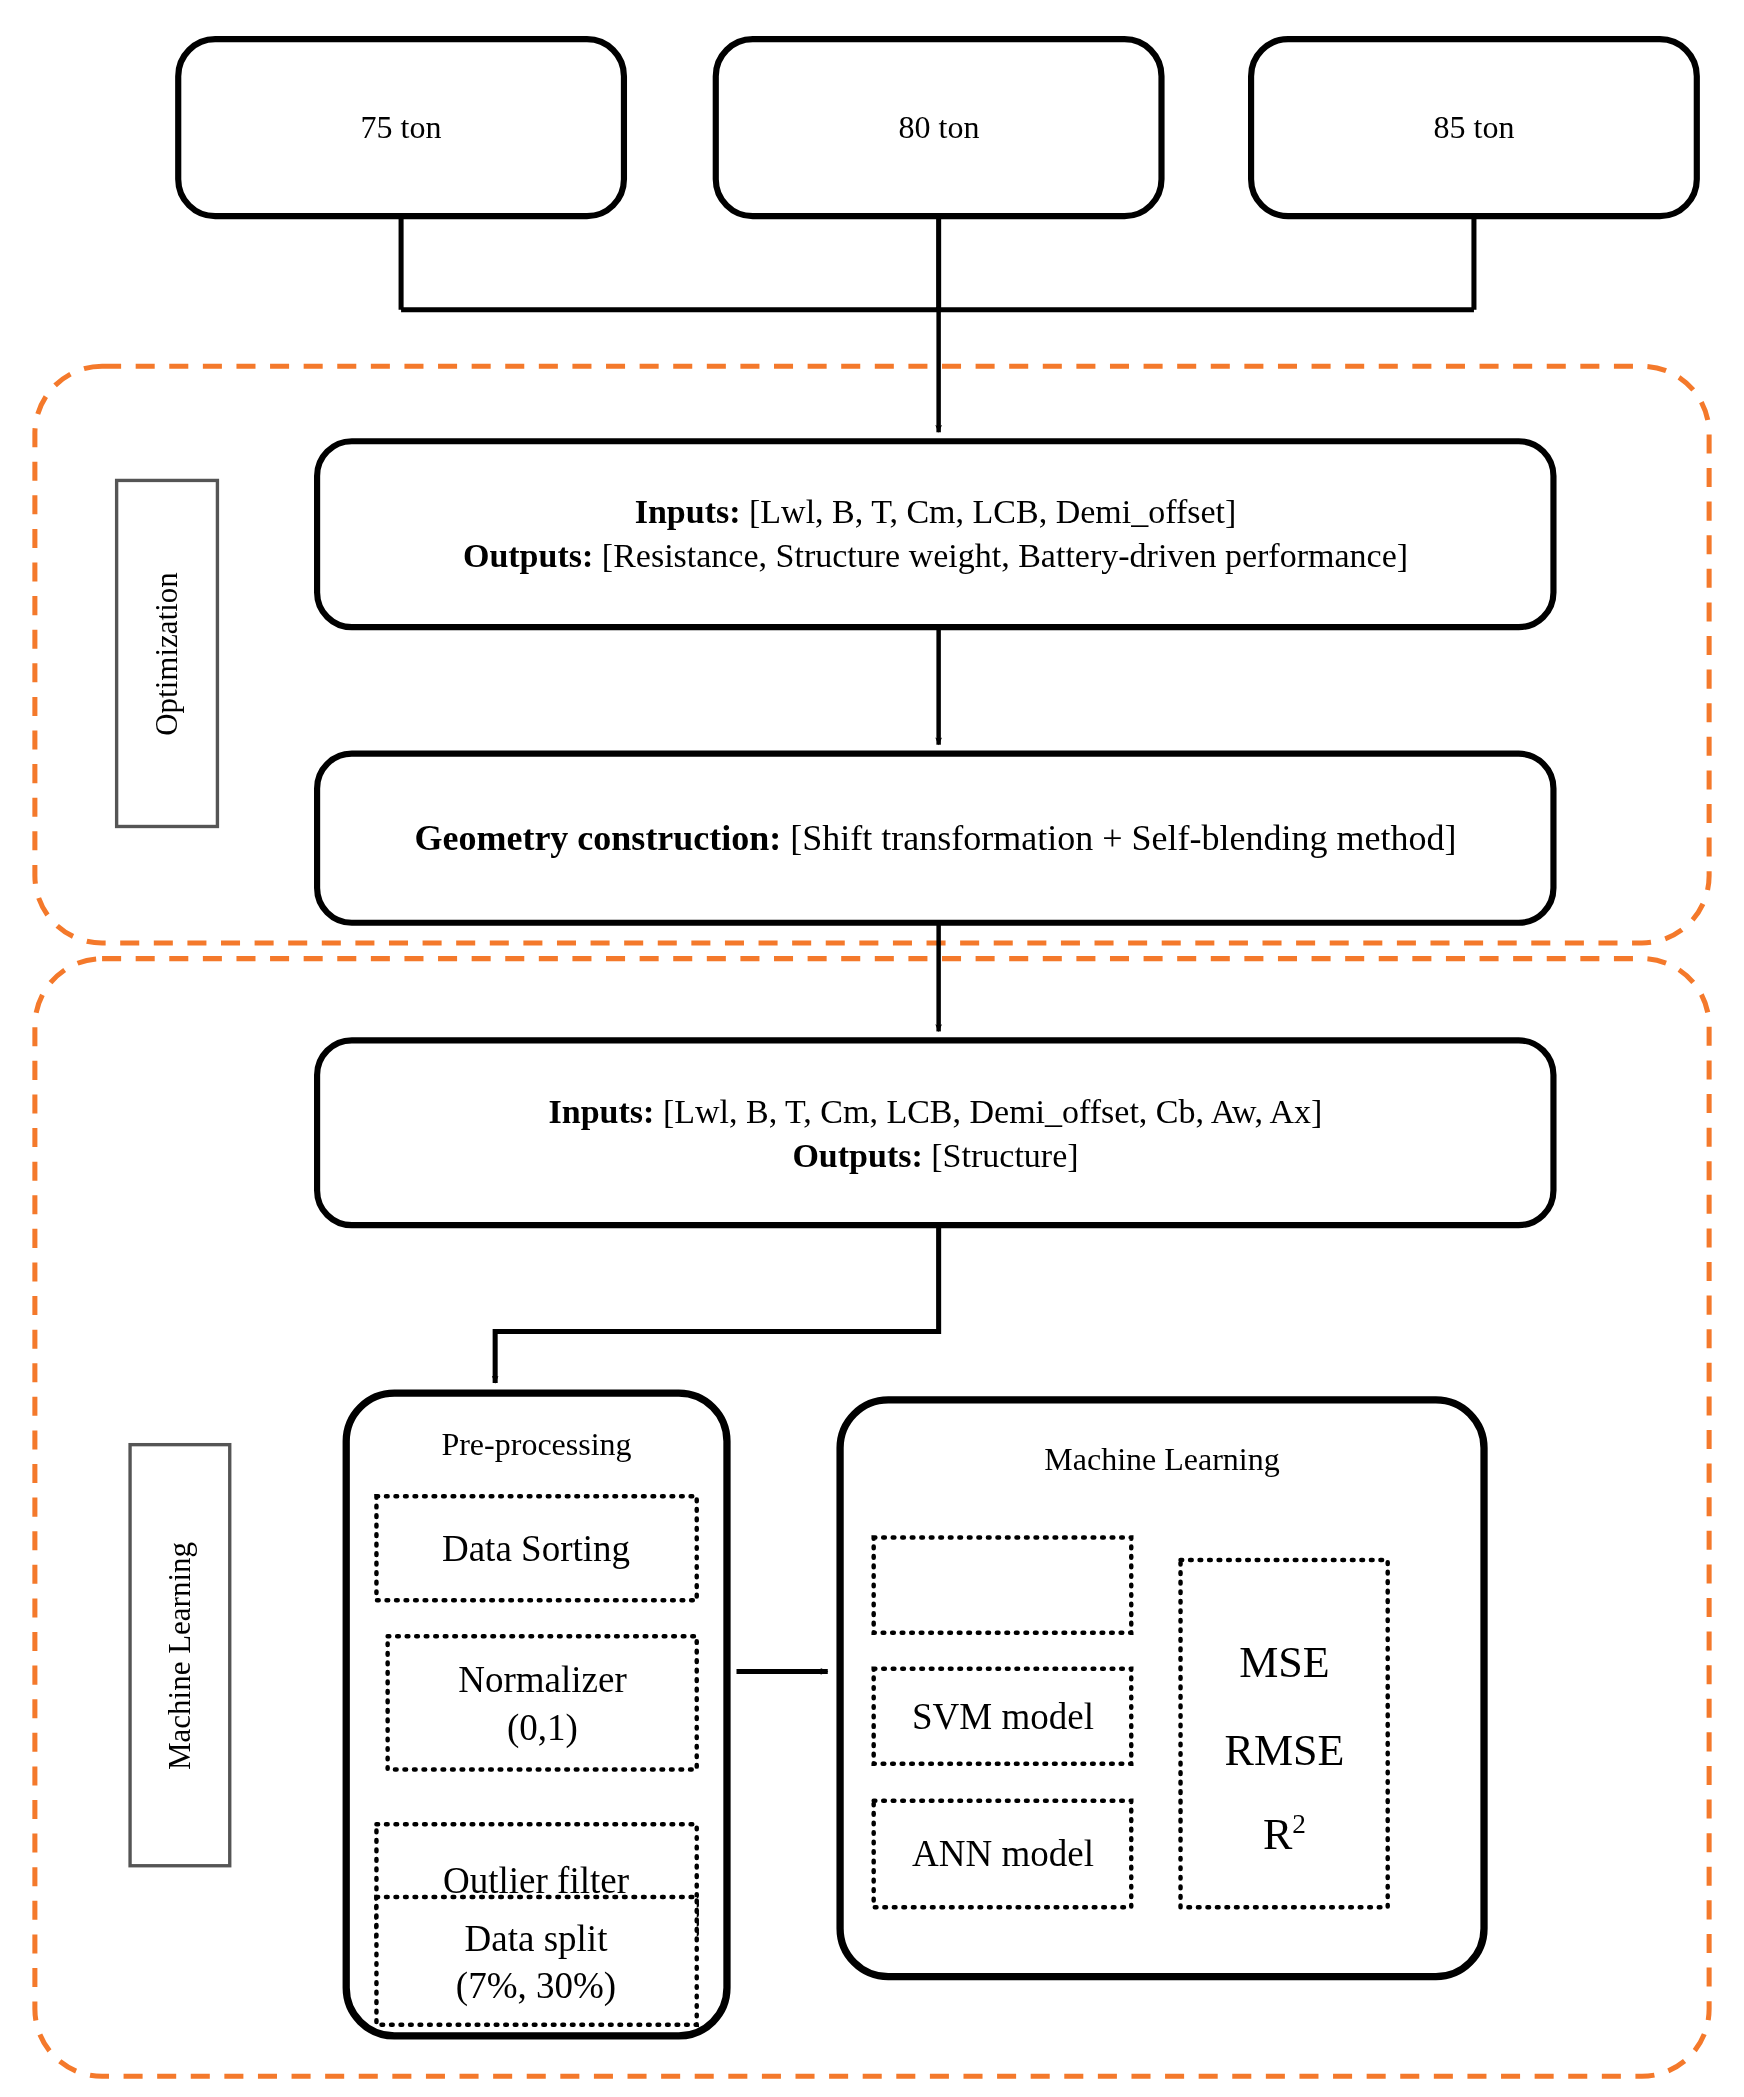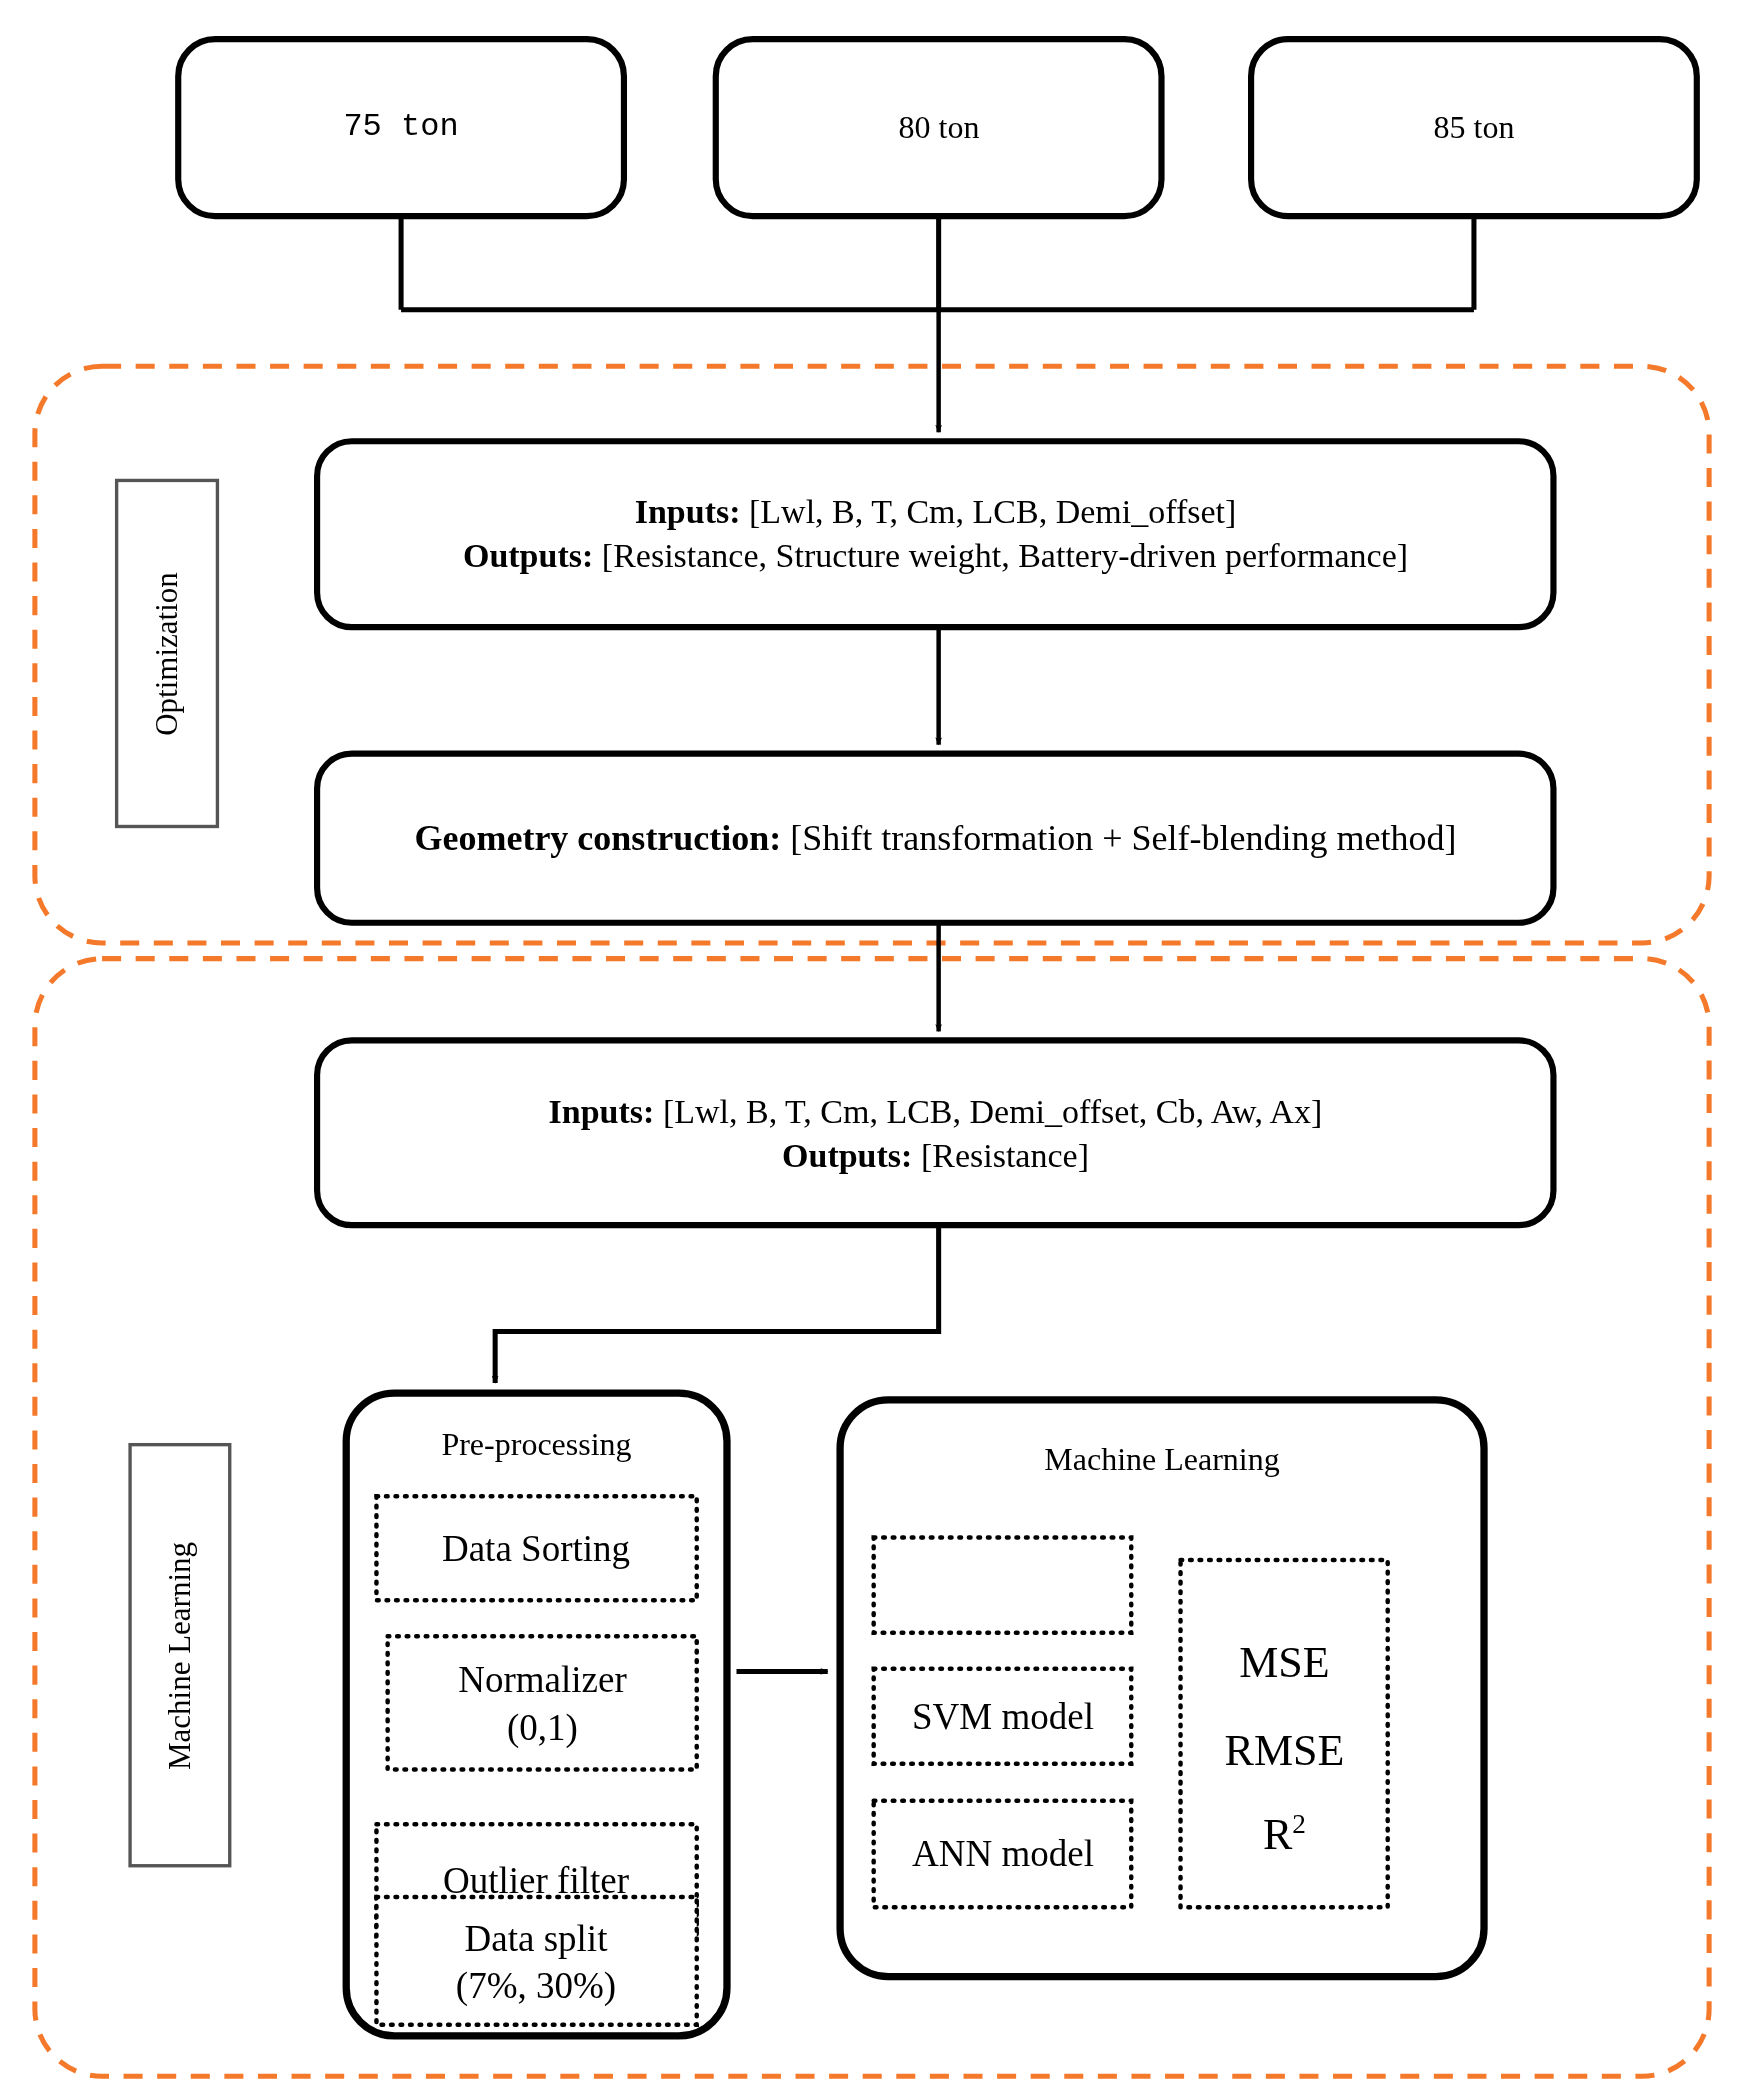--- a/index.html
+++ b/index.html
@@ -113,21 +113,21 @@
     <rect x="1560" y="2746" width="460" height="170" fill="#ffffff" stroke="#000000" stroke-width="8" stroke-dasharray="3 14" stroke-linecap="round"></rect>
     <rect x="1560" y="2980" width="460" height="170" fill="#ffffff" stroke="#000000" stroke-width="8" stroke-dasharray="3 14" stroke-linecap="round"></rect>
     <rect x="1560" y="3216" width="460" height="190" fill="#ffffff" stroke="#000000" stroke-width="8" stroke-dasharray="3 14" stroke-linecap="round"></rect>
 
     <rect x="2108" y="2786" width="370" height="620" fill="#ffffff" stroke="#000000" stroke-width="8" stroke-dasharray="3 14" stroke-linecap="round"></rect>
 
     <rect x="208" y="858" width="180" height="618" fill="#ffffff" stroke="#555555" stroke-width="6"></rect>
     <rect x="232" y="2580" width="178" height="752" fill="#ffffff" stroke="#555555" stroke-width="6"></rect>
   </svg>
 
-  <div class="node-text t-ton" style="left:178px; top:39px; width:446px; height:177px;font-family:Liberation Mono, monospace;">75 ton</div>
+  <div class="node-text t-ton" style="left:178px; top:39px; width:446px; height:177px;">75 ton</div>
   <div class="node-text t-ton" style="left:716px; top:39px; width:446px; height:177px;">80 ton</div>
   <div class="node-text t-ton" style="left:1251px; top:39px; width:446px; height:177px;">85 ton</div>
 
   <div class="rot-label" style="left:116px; top:481px; width:101px; height:346px;">
     <span class="rot-inner">Optimization</span>
   </div>
 
   <div class="node-text t-io" style="left:317px; top:441px; width:1237px; height:186px;">
     <div>
       <b>Inputs:</b>
@@ -150,21 +150,21 @@
     <span class="rot-inner">Machine Learning</span>
   </div>
 
   <div class="node-text t-io" style="left:317px; top:1041px; width:1237px; height:185px;">
     <div>
       <b>Inputs:</b>
       <span>[Lwl, B, T, Cm, LCB, Demi_offset, Cb, Aw, Ax]</span>
     </div>
     <div>
       <b>Outputs:</b>
-      <span>[Resistance]</span>
+      <span>[Structure]</span>
     </div>
   </div>
 
   <div class="node-text t-head" style="left:346px; top:1417px; width:381px; height:54px;">Pre-processing</div>
 
   <div class="node-text t-sub" style="left:376px; top:1497px; width:320px; height:104px;">
     <div>Data Sorting</div>
   </div>
   <div class="node-text t-sub" style="left:388px; top:1637px; width:309px; height:133px;">
     <div>Normalizer</div>

